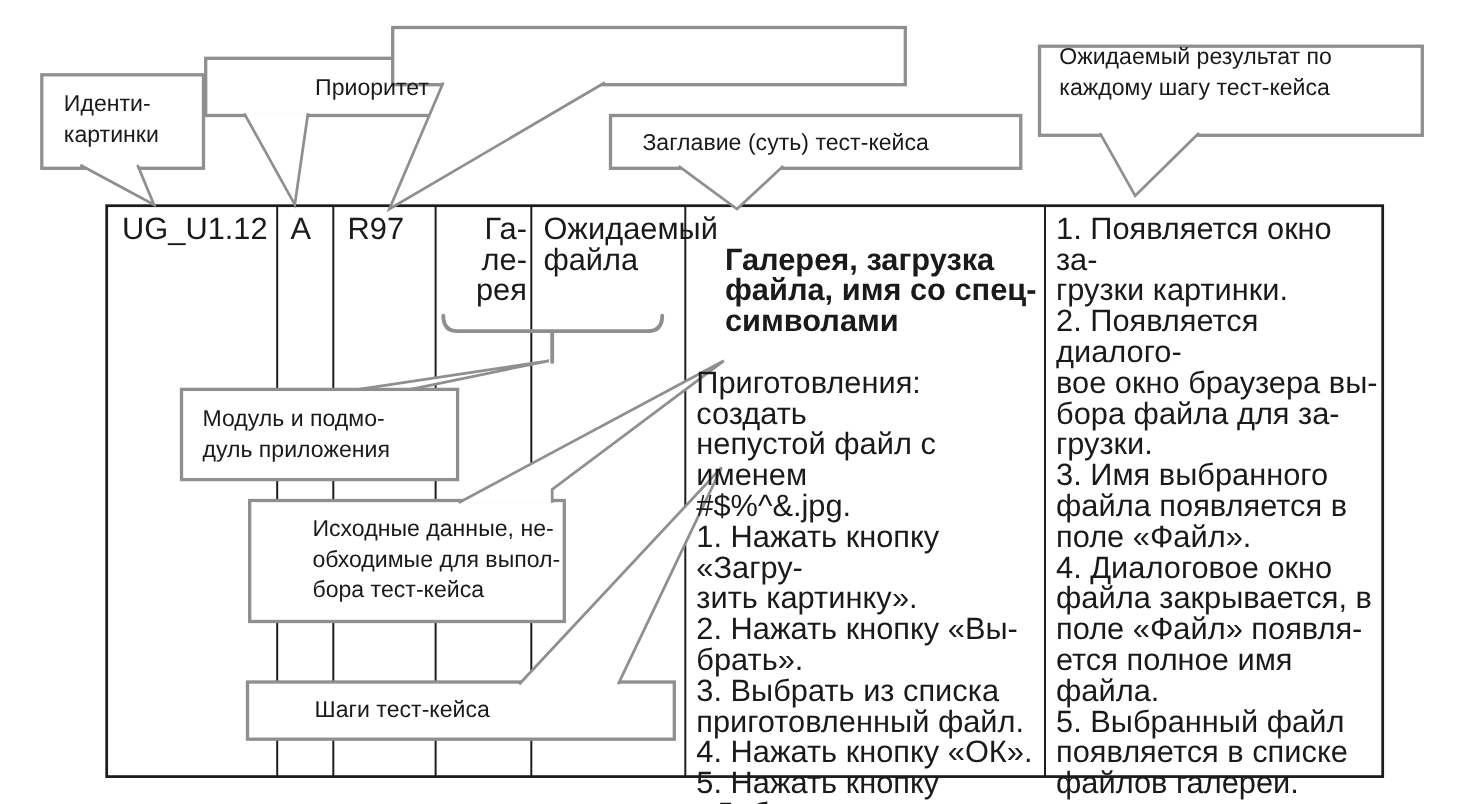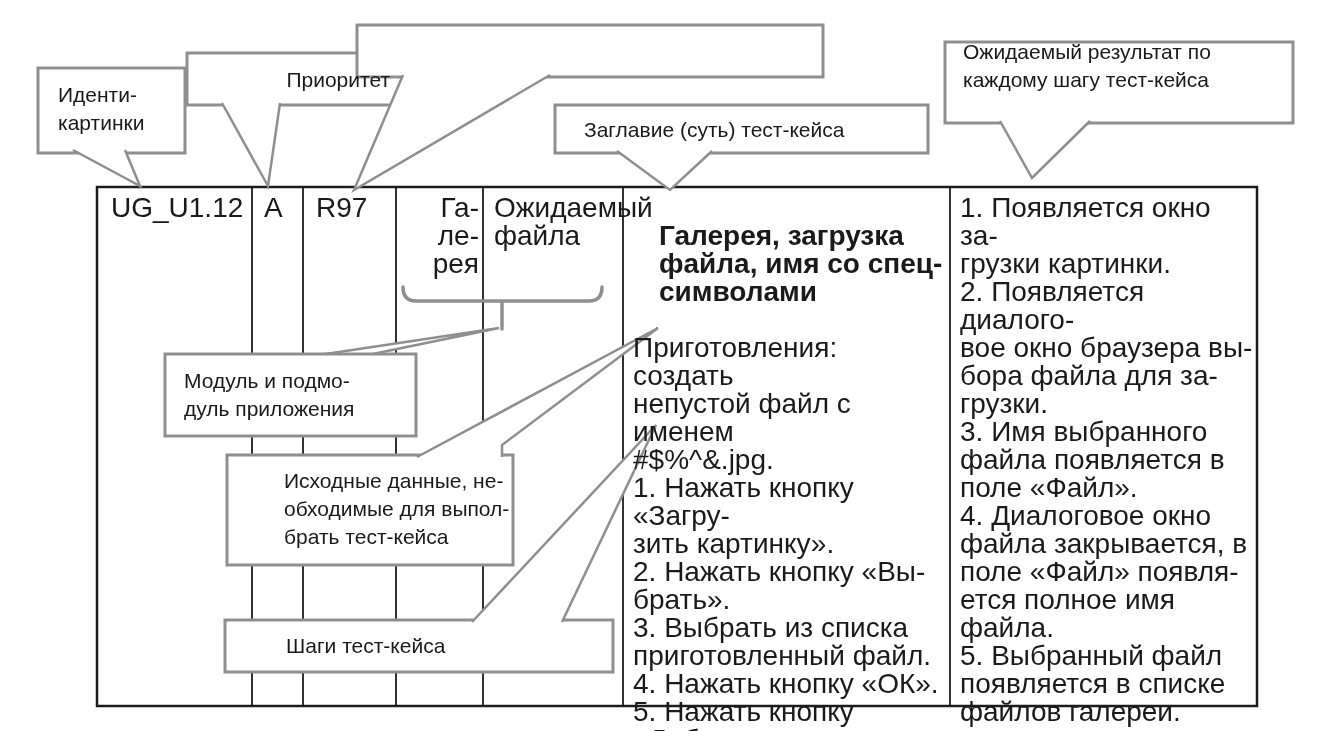--- a/index.html
+++ b/index.html
@@ -90,21 +90,21 @@
   <div class="txt callout-label lbl-identifier">Иденти-
 картинки</div>
   <div class="txt callout-label lbl-priority">Приоритет</div>
   <div class="txt callout-label lbl-title">Заглавие (суть) тест-кейса</div>
   <div class="txt callout-label lbl-expected">Ожидаемый результат по
 каждому шагу тест-кейса</div>
   <div class="txt callout-label lbl-module">Модуль и подмо-
 дуль приложения</div>
   <div class="txt callout-label lbl-inputdata">Исходные данные, не-
 обходимые для выпол-
-брать тест-кейса</div>
+бора тест-кейса</div>
   <div class="txt callout-label lbl-steps">Шаги тест-кейса</div>
 
   <div class="txt cell-id">UG_U1.12</div>
   <div class="txt cell-priority">A</div>
   <div class="txt cell-req">R97</div>
   <div class="txt cell-module">Га-
 ле-
 рея</div>
   <div class="txt cell-submodule">Ожидаемый
 файла</div>

